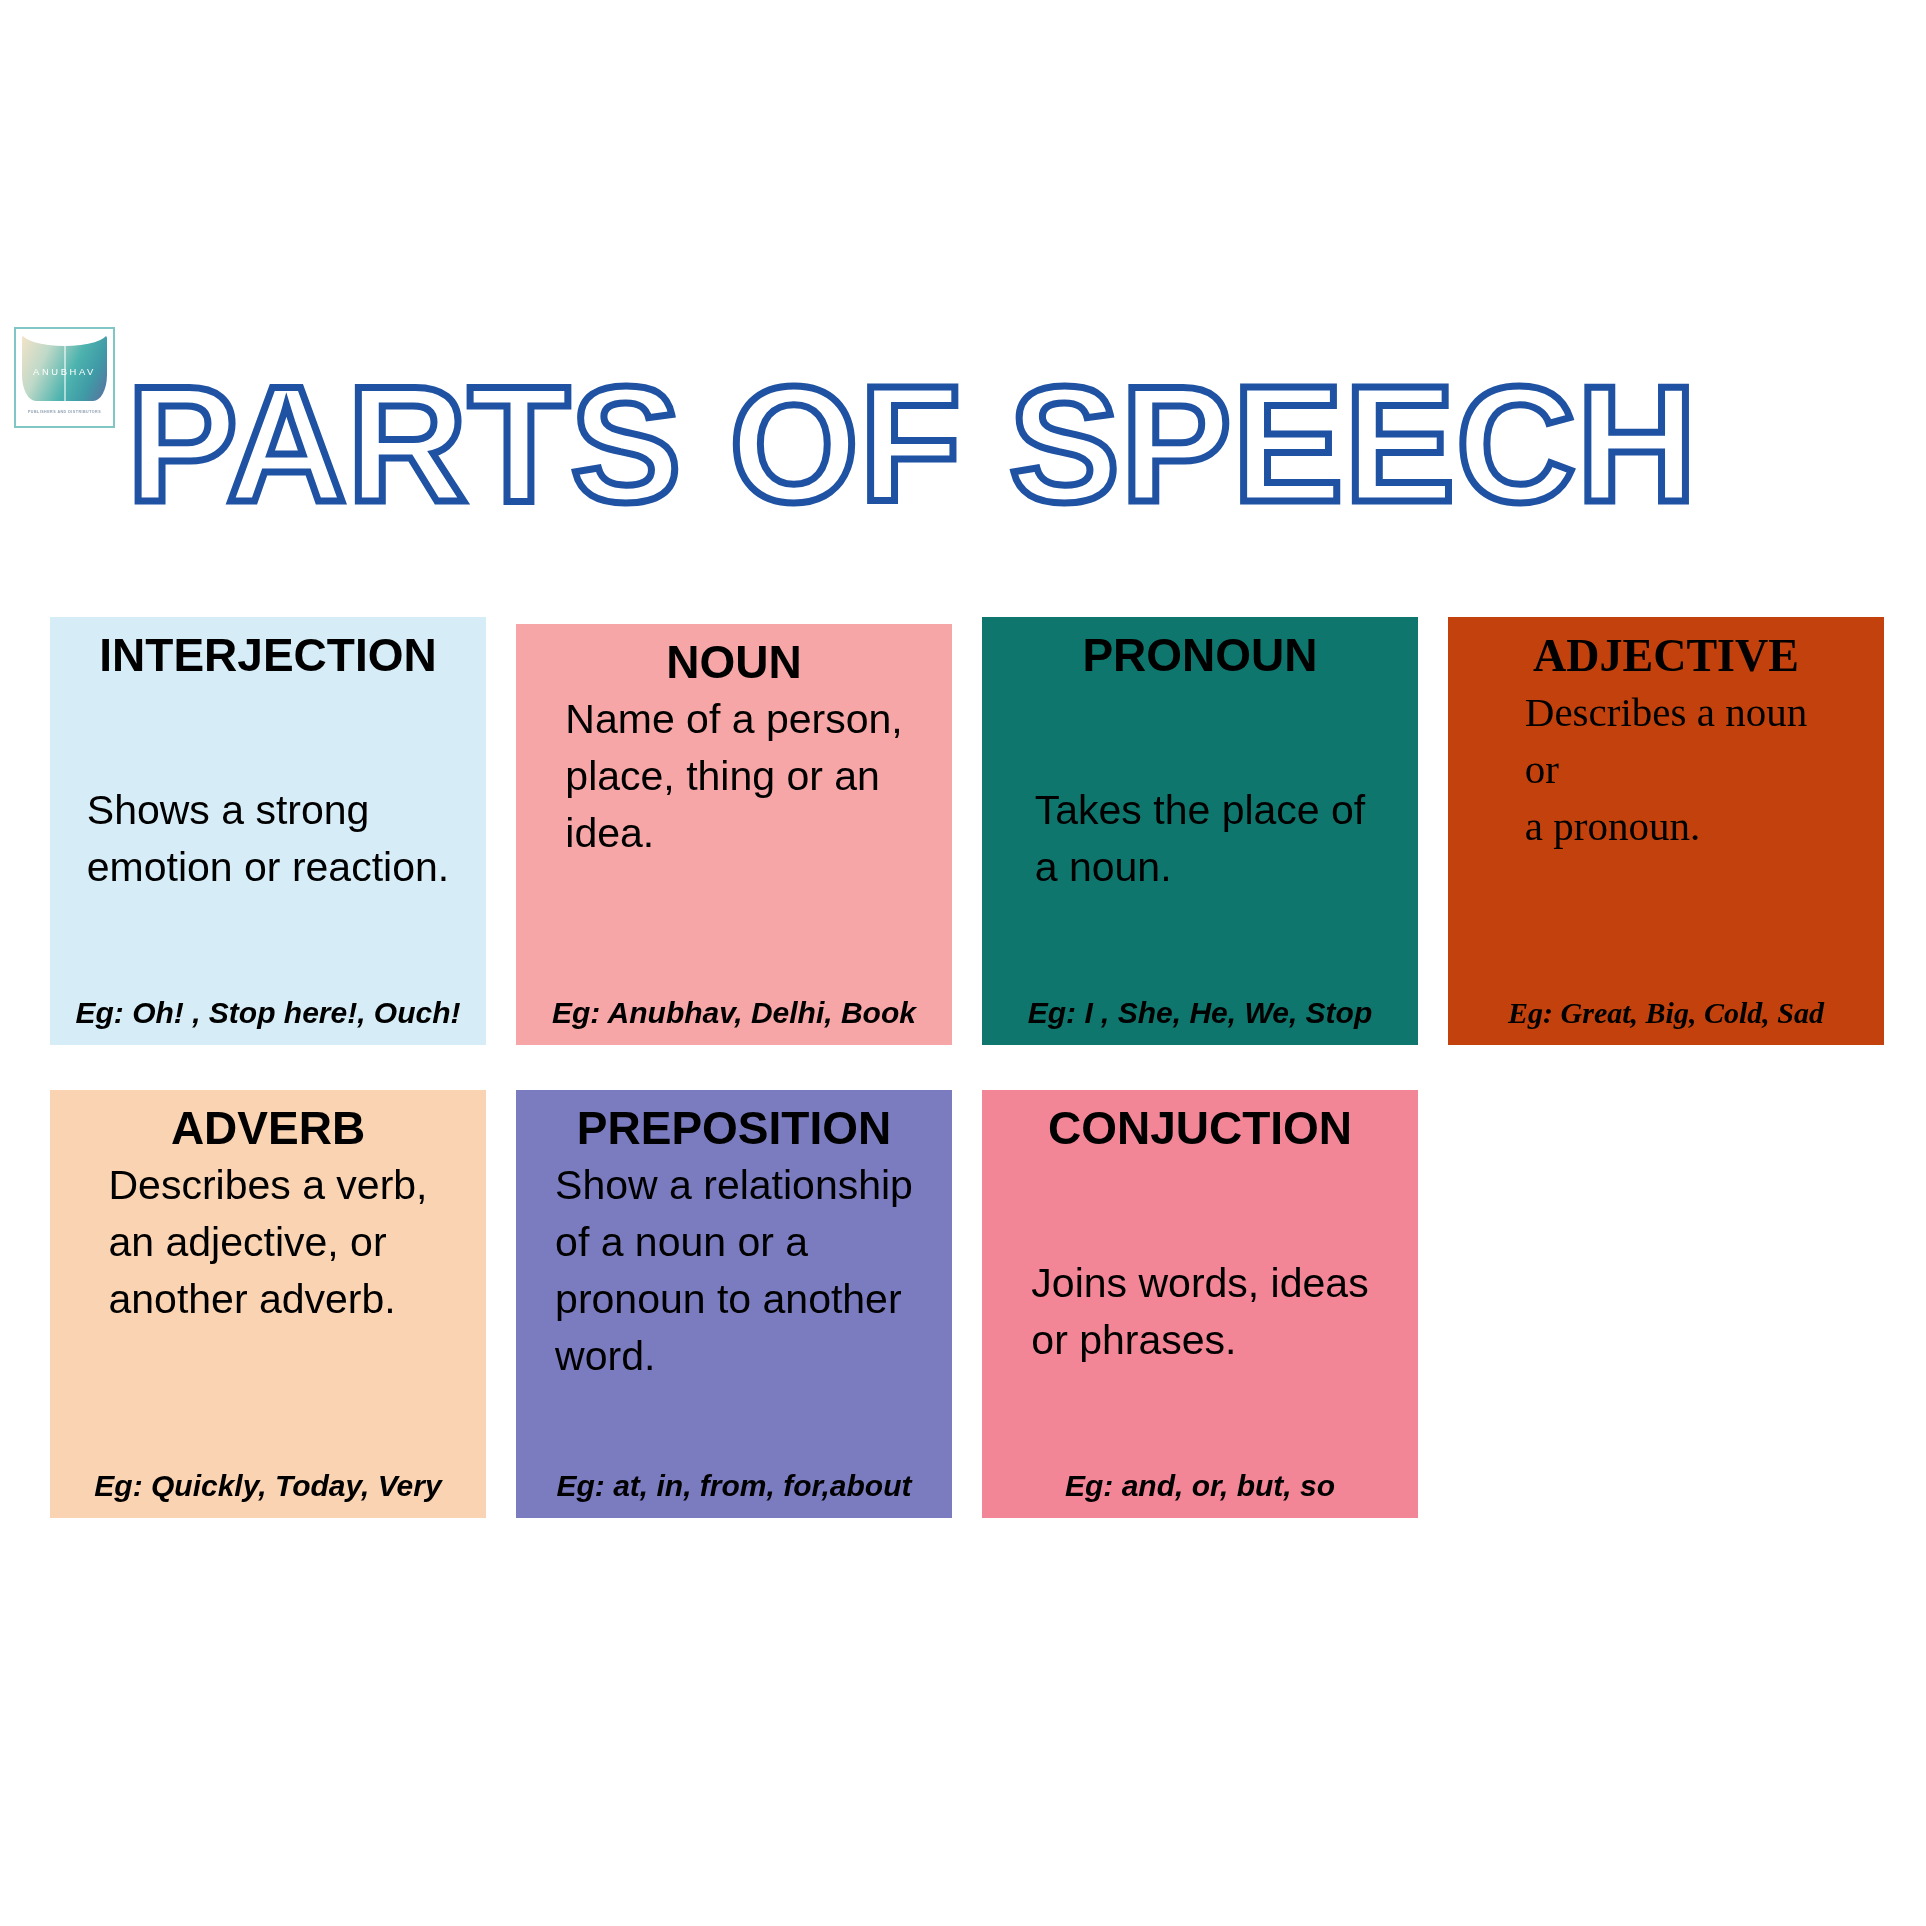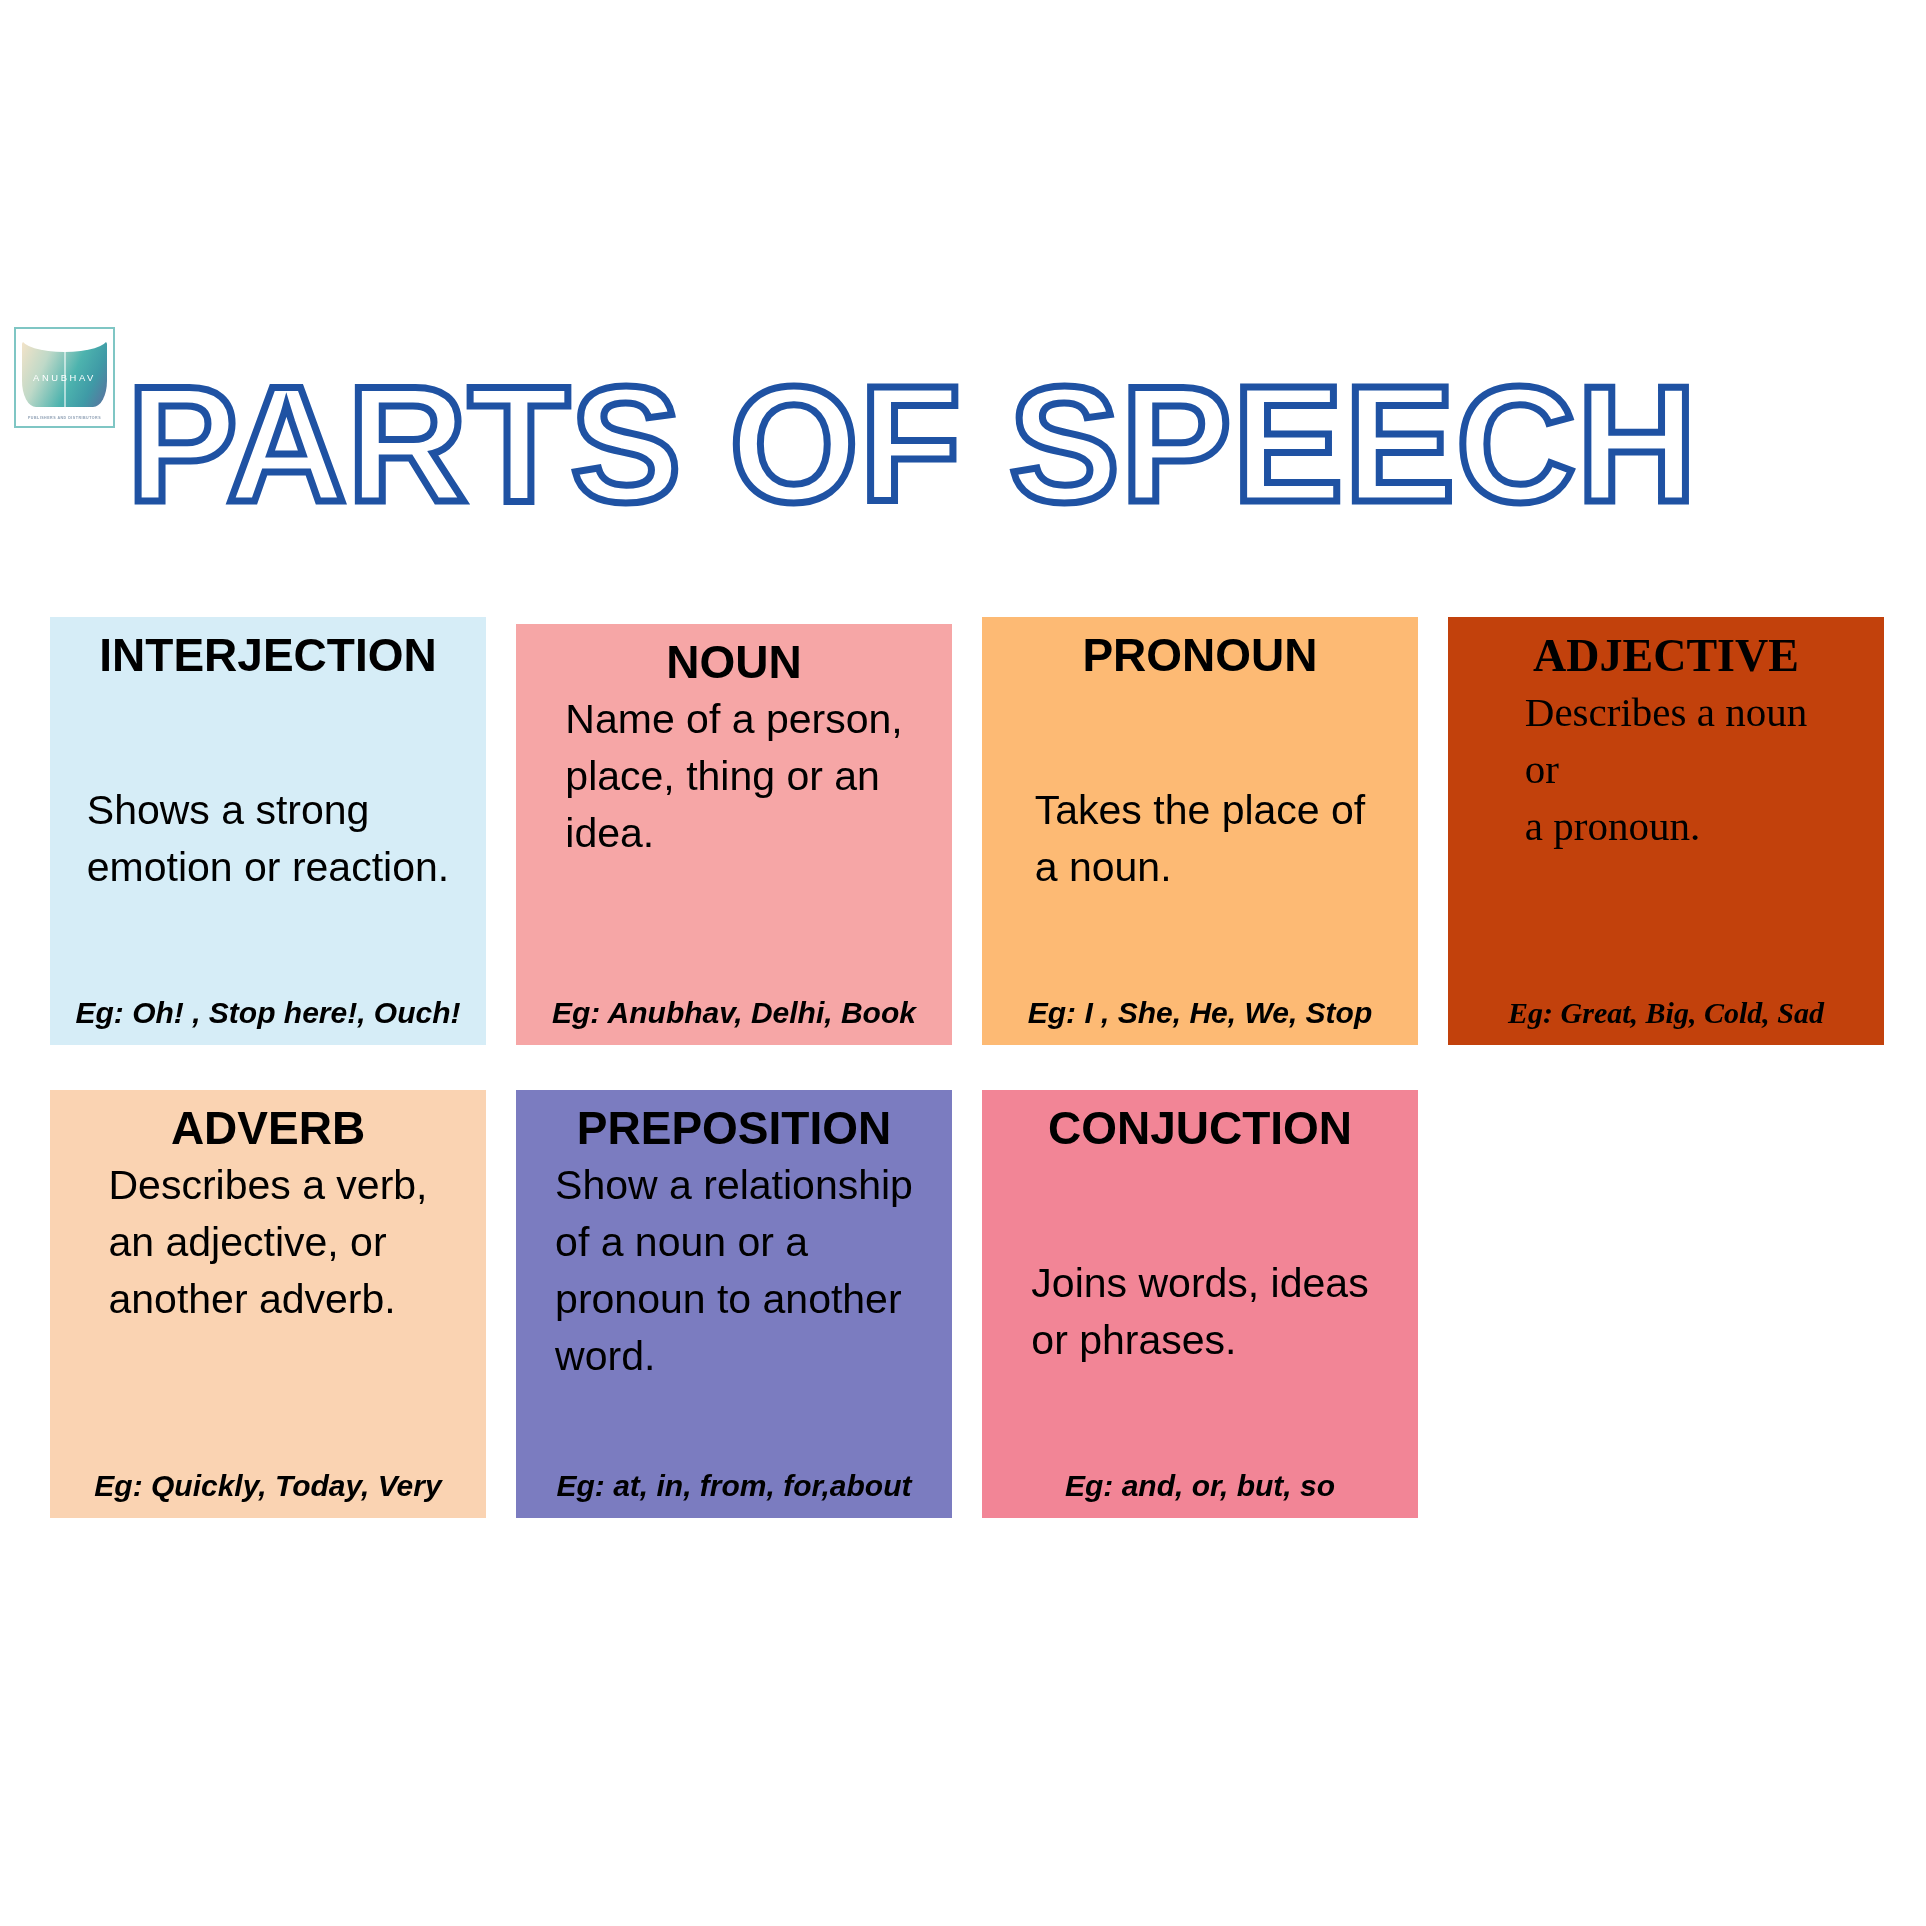--- a/index.html
+++ b/index.html
@@ -18,21 +18,21 @@
   
   #logo {
     position: absolute;
     left: 14px;
     top: 327px;
     width: 101px;
     height: 101px;
     background: #ffffff;
     border: 2px solid #7fc6c4;
     box-sizing: border-box;
-    padding: 13px 6px 4px 6px;
+    padding: 7px 6px 4px 6px;
   }
   #logo-book {
     position: relative;
     width: 100%;
     height: 65px;
     background: linear-gradient(115deg, #f3e3c8 0%, #bfd9c8 28%, #4db3ae 58%, #3f9aa6 78%, #5d6e9e 100%);
     border-radius: 2px 2px 14px 14px / 2px 2px 26px 26px;
     overflow: hidden;
   }
   #logo-book::before {
@@ -164,21 +164,21 @@
 emotion or reaction.</div>
       <div class="card-eg">Eg: Oh! , Stop here!, Ouch!</div>
     </div>
     <div class="card tall" style="background: rgb(246, 166, 166); margin-top: 7px;">
       <div class="card-title">NOUN</div>
       <div class="card-desc">Name of a person,
 place, thing or an
 idea.</div>
       <div class="card-eg">Eg: Anubhav, Delhi, Book</div>
     </div>
-    <div class="card" style="background: #fdba74;">
+    <div class="card" style="background: #0f766e;">
       <div class="card-title">PRONOUN</div>
       <div class="card-desc">Takes the place of
 a noun.</div>
       <div class="card-eg">Eg: I , She, He, We, Stop</div>
     </div>
     <div class="card tall" style="background: #c2410c; font-family: Liberation Serif, serif;">
       <div class="card-title">ADJECTIVE</div>
       <div class="card-desc">Describes a noun
 or
 a pronoun.</div>

